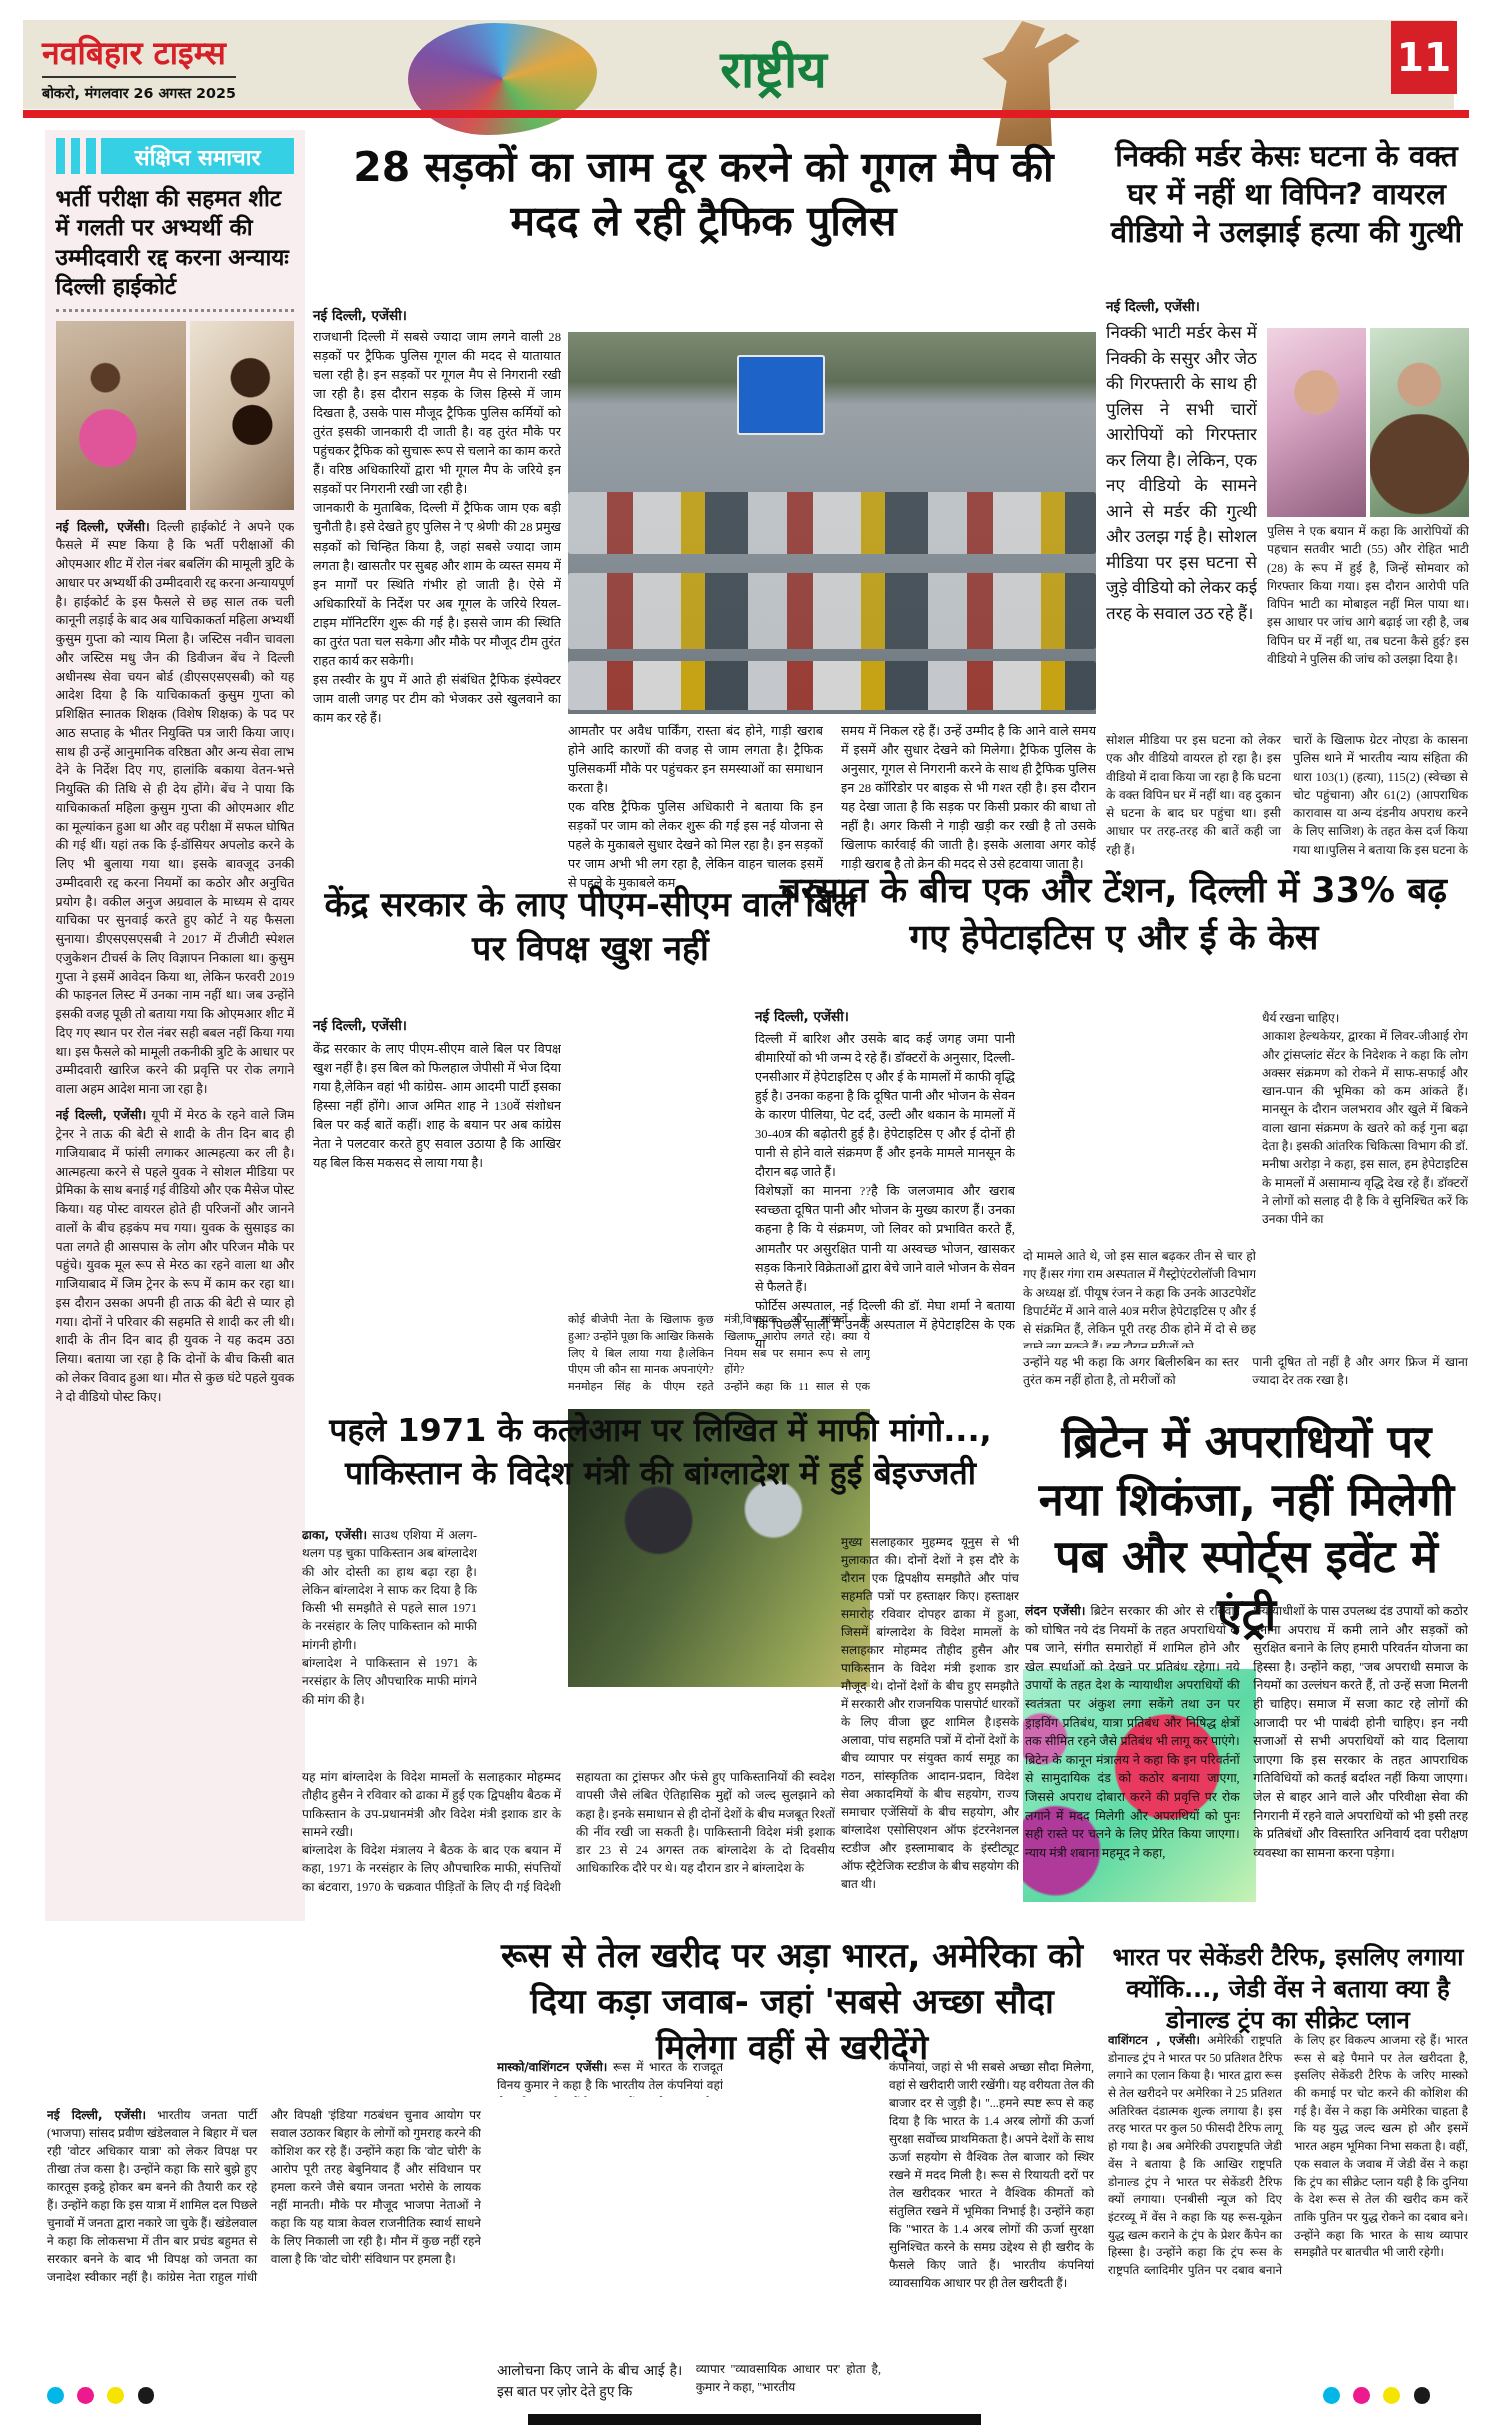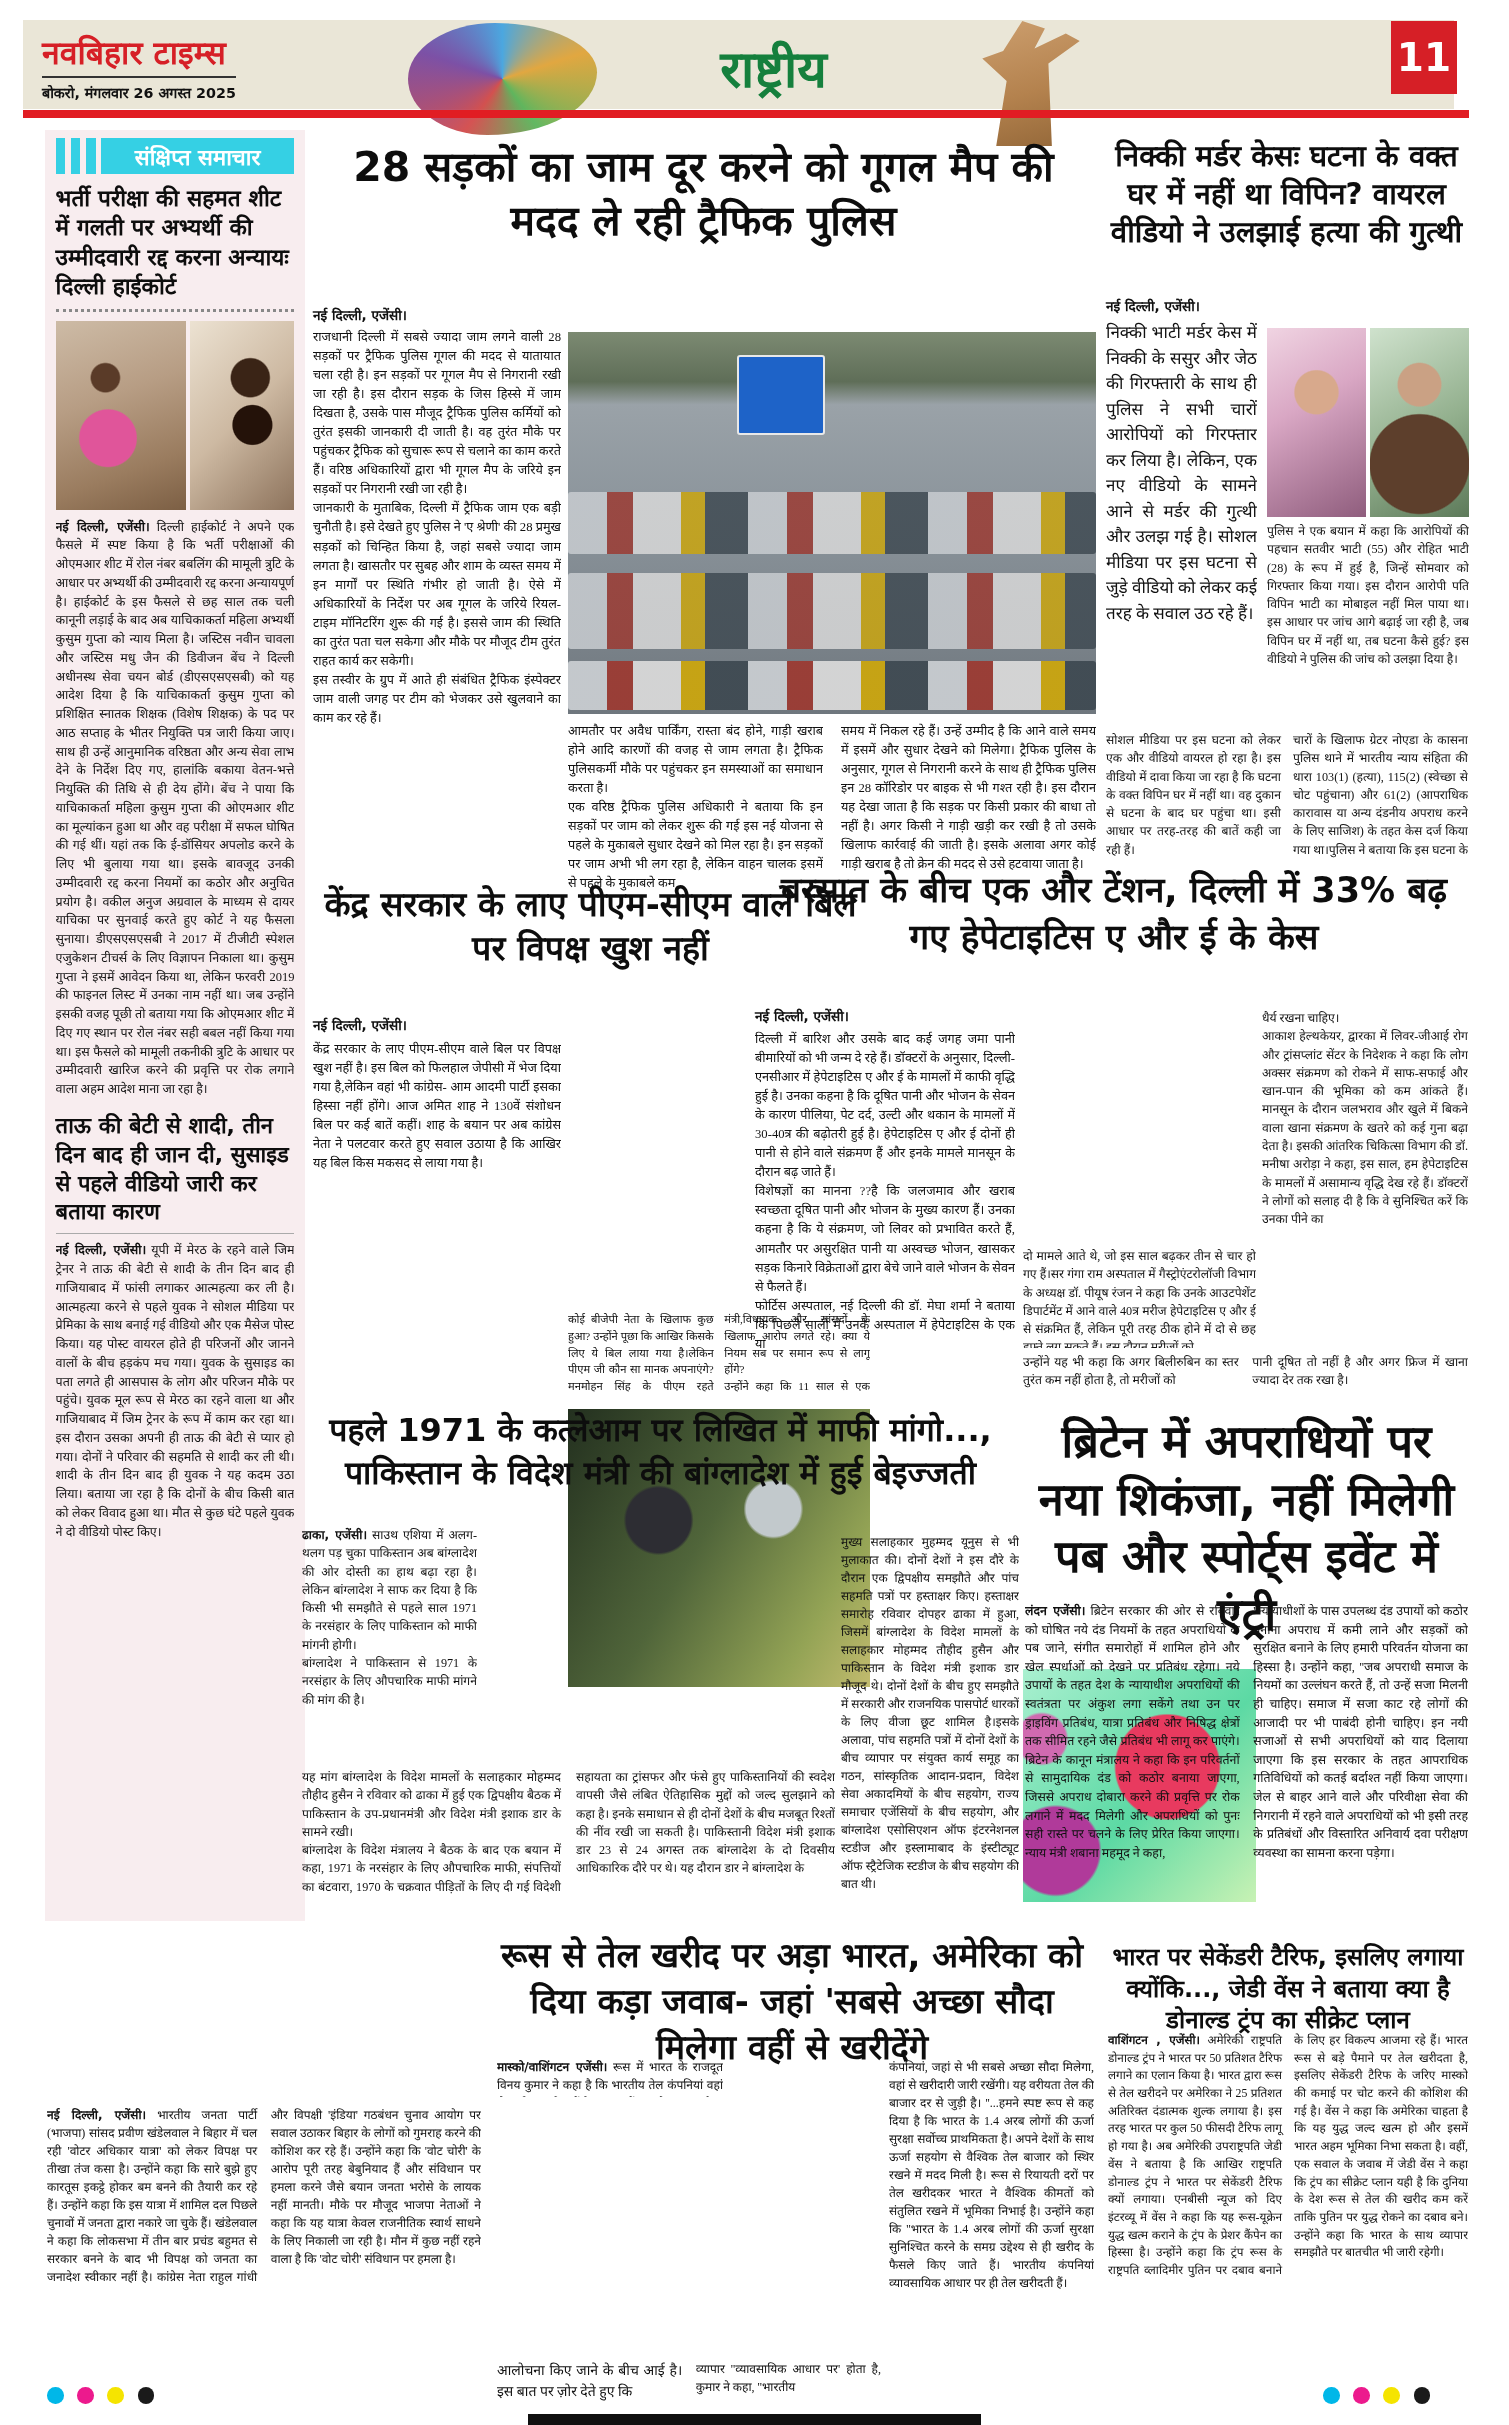--- a/index.html
+++ b/index.html
@@ -86,21 +86,20 @@
       <span class="brief-stripe"></span>
       <span class="brief-stripe"></span>
       <span class="brief-label">संक्षिप्त समाचार</span>
     </div>
     <div class="hl lc-hl1">भर्ती परीक्षा की सहमत शीट में गलती पर अभ्यर्थी की उम्मीदवारी रद्द करना अन्यायः दिल्ली हाईकोर्ट</div>
     <div class="lc-photos">
       <div class="photo ph-exam"></div>
       <div class="photo ph-gavel"></div>
     </div>
     <div class="lc-body body-text"><span class="byline">नई दिल्ली, एजेंसी।</span> <span>दिल्ली हाईकोर्ट ने अपने एक फैसले में स्पष्ट किया है कि भर्ती परीक्षाओं की ओएमआर शीट में रोल नंबर बबलिंग की मामूली त्रुटि के आधार पर अभ्यर्थी की उम्मीदवारी रद्द करना अन्यायपूर्ण है। हाईकोर्ट के इस फैसले से छह साल तक चली कानूनी लड़ाई के बाद अब याचिकाकर्ता महिला अभ्यर्थी कुसुम गुप्ता को न्याय मिला है। जस्टिस नवीन चावला और जस्टिस मधु जैन की डिवीजन बेंच ने दिल्ली अधीनस्थ सेवा चयन बोर्ड (डीएसएसएसबी) को यह आदेश दिया है कि याचिकाकर्ता कुसुम गुप्ता को प्रशिक्षित स्नातक शिक्षक (विशेष शिक्षक) के पद पर आठ सप्ताह के भीतर नियुक्ति पत्र जारी किया जाए। साथ ही उन्हें आनुमानिक वरिष्ठता और अन्य सेवा लाभ देने के निर्देश दिए गए, हालांकि बकाया वेतन-भत्ते नियुक्ति की तिथि से ही देय होंगे। बेंच ने पाया कि याचिकाकर्ता महिला कुसुम गुप्ता की ओएमआर शीट का मूल्यांकन हुआ था और वह परीक्षा में सफल घोषित की गई थीं। यहां तक कि ई-डॉसियर अपलोड करने के लिए भी बुलाया गया था। इसके बावजूद उनकी उम्मीदवारी रद्द करना नियमों का कठोर और अनुचित प्रयोग है। वकील अनुज अग्रवाल के माध्यम से दायर याचिका पर सुनवाई करते हुए कोर्ट ने यह फैसला सुनाया। डीएसएसएसबी ने 2017 में टीजीटी स्पेशल एजुकेशन टीचर्स के लिए विज्ञापन निकाला था। कुसुम गुप्ता ने इसमें आवेदन किया था, लेकिन फरवरी 2019 की फाइनल लिस्ट में उनका नाम नहीं था। जब उन्होंने इसकी वजह पूछी तो बताया गया कि ओएमआर शीट में दिए गए स्थान पर रोल नंबर सही बबल नहीं किया गया था। इस फैसले को मामूली तकनीकी त्रुटि के आधार पर उम्मीदवारी खारिज करने की प्रवृत्ति पर रोक लगाने वाला अहम आदेश माना जा रहा है।</span></div>
-    <div class="hl lc-hl2">ताऊ की बेटी से शादी, तीन दिन बाद ही जान दी, सुसाइड से पहले वीडियो जारी कर बताया कारण</div>
     <div class="lc-body body-text"><span class="byline">नई दिल्ली, एजेंसी।</span> <span>यूपी में मेरठ के रहने वाले जिम ट्रेनर ने ताऊ की बेटी से शादी के तीन दिन बाद ही गाजियाबाद में फांसी लगाकर आत्महत्या कर ली है। आत्महत्या करने से पहले युवक ने सोशल मीडिया पर प्रेमिका के साथ बनाई गई वीडियो और एक मैसेज पोस्ट किया। यह पोस्ट वायरल होते ही परिजनों और जानने वालों के बीच हड़कंप मच गया। युवक के सुसाइड का पता लगते ही आसपास के लोग और परिजन मौके पर पहुंचे। युवक मूल रूप से मेरठ का रहने वाला था और गाजियाबाद में जिम ट्रेनर के रूप में काम कर रहा था। इस दौरान उसका अपनी ही ताऊ की बेटी से प्यार हो गया। दोनों ने परिवार की सहमति से शादी कर ली थी। शादी के तीन दिन बाद ही युवक ने यह कदम उठा लिया। बताया जा रहा है कि दोनों के बीच किसी बात को लेकर विवाद हुआ था। मौत से कुछ घंटे पहले युवक ने दो वीडियो पोस्ट किए।</span></div>
   </div>
 
   <div class="abs hl" style="left:313px;top:140px;width:781px;height:160px;font-size:41px;line-height:1.32;">28 सड़कों का जाम दूर करने को गूगल मैप की मदद ले रही ट्रैफिक पुलिस</div>
   <div class="abs byline" style="left:313px;top:305px;font-size:13.6px;">नई दिल्ली, एजेंसी।</div>
   <div class="abs body-text" style="left:313px;top:328px;width:248px;height:541px;font-size:12.7px;">राजधानी दिल्ली में सबसे ज्यादा जाम लगने वाली 28 सड़कों पर ट्रैफिक पुलिस गूगल की मदद से यातायात चला रही है। इन सड़कों पर गूगल मैप से निगरानी रखी जा रही है। इस दौरान सड़क के जिस हिस्से में जाम दिखता है, उसके पास मौजूद ट्रैफिक पुलिस कर्मियों को तुरंत इसकी जानकारी दी जाती है। वह तुरंत मौके पर पहुंचकर ट्रैफिक को सुचारू रूप से चलाने का काम करते हैं। वरिष्ठ अधिकारियों द्वारा भी गूगल मैप के जरिये इन सड़कों पर निगरानी रखी जा रही है।
 जानकारी के मुताबिक, दिल्ली में ट्रैफिक जाम एक बड़ी चुनौती है। इसे देखते हुए पुलिस ने 'ए श्रेणी' की 28 प्रमुख सड़कों को चिन्हित किया है, जहां सबसे ज्यादा जाम लगता है। खासतौर पर सुबह और शाम के व्यस्त समय में इन मार्गों पर स्थिति गंभीर हो जाती है। ऐसे में अधिकारियों के निर्देश पर अब गूगल के जरिये रियल-टाइम मॉनिटरिंग शुरू की गई है। इससे जाम की स्थिति का तुरंत पता चल सकेगा और मौके पर मौजूद टीम तुरंत राहत कार्य कर सकेगी।
 इस तस्वीर के ग्रुप में आते ही संबंधित ट्रैफिक इंस्पेक्टर जाम वाली जगह पर टीम को भेजकर उसे खुलवाने का काम कर रहे हैं।</div>
   <div class="abs photo ph-traffic" style="left:568px;top:332px;width:528px;height:382px;">
     <span class="sign"></span>

